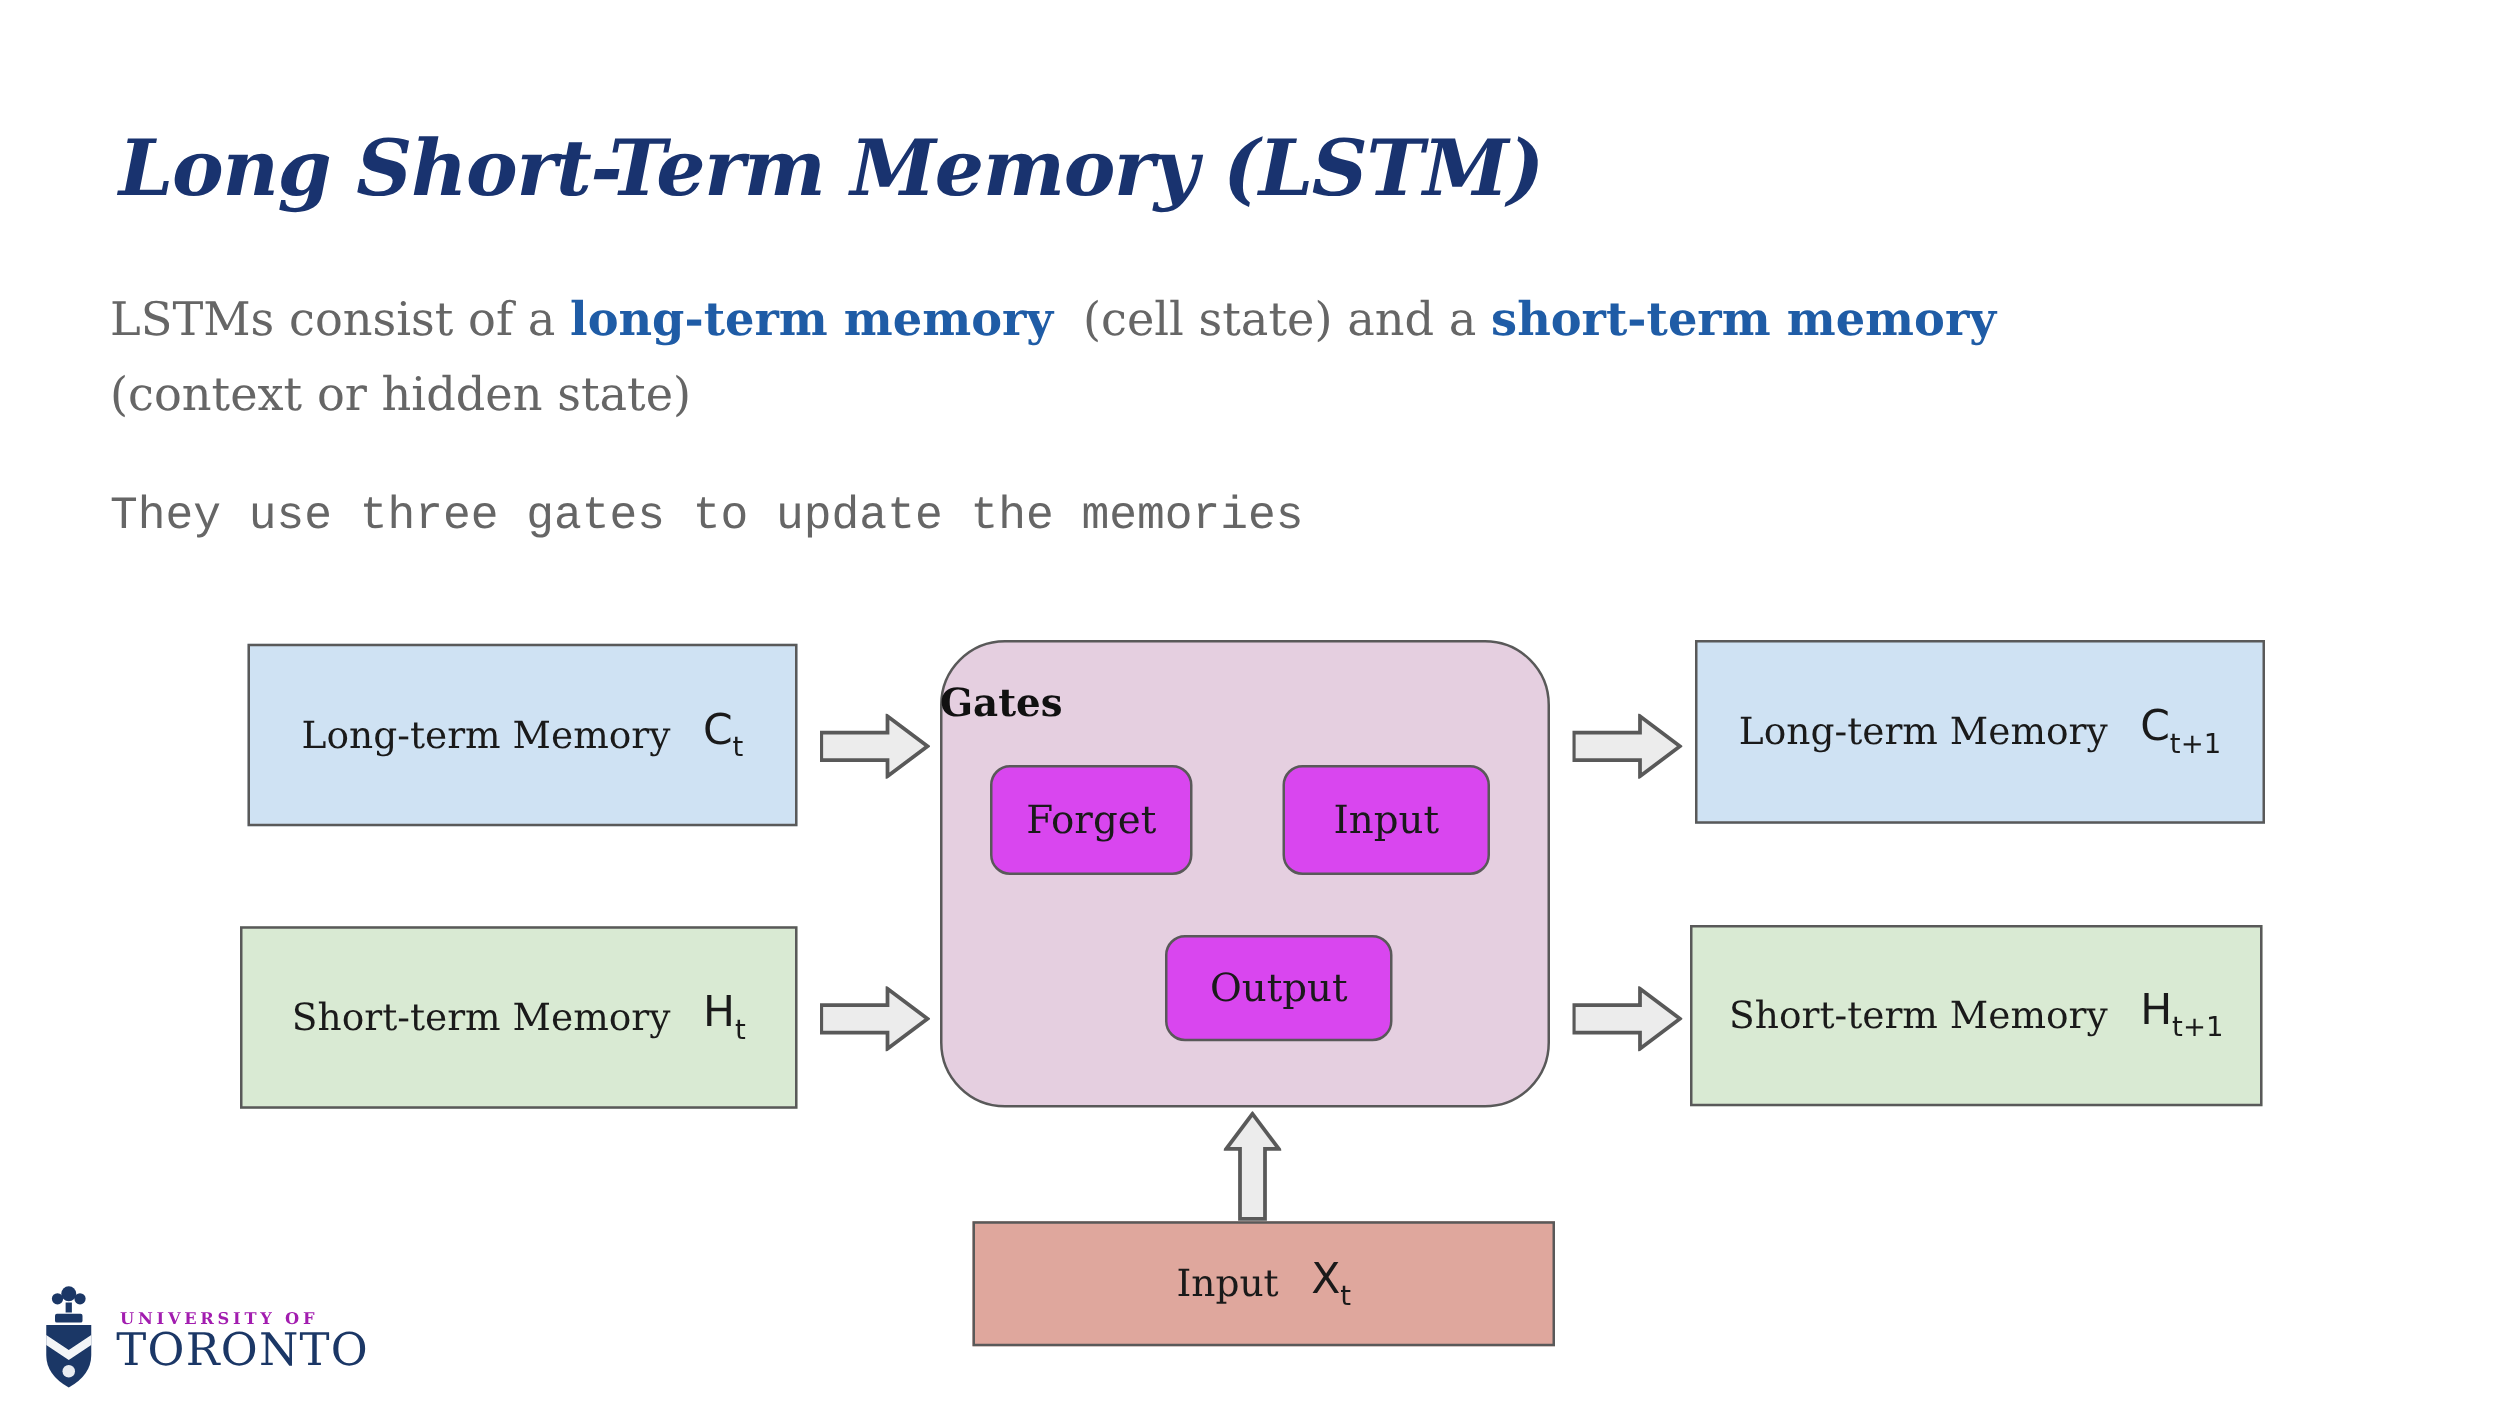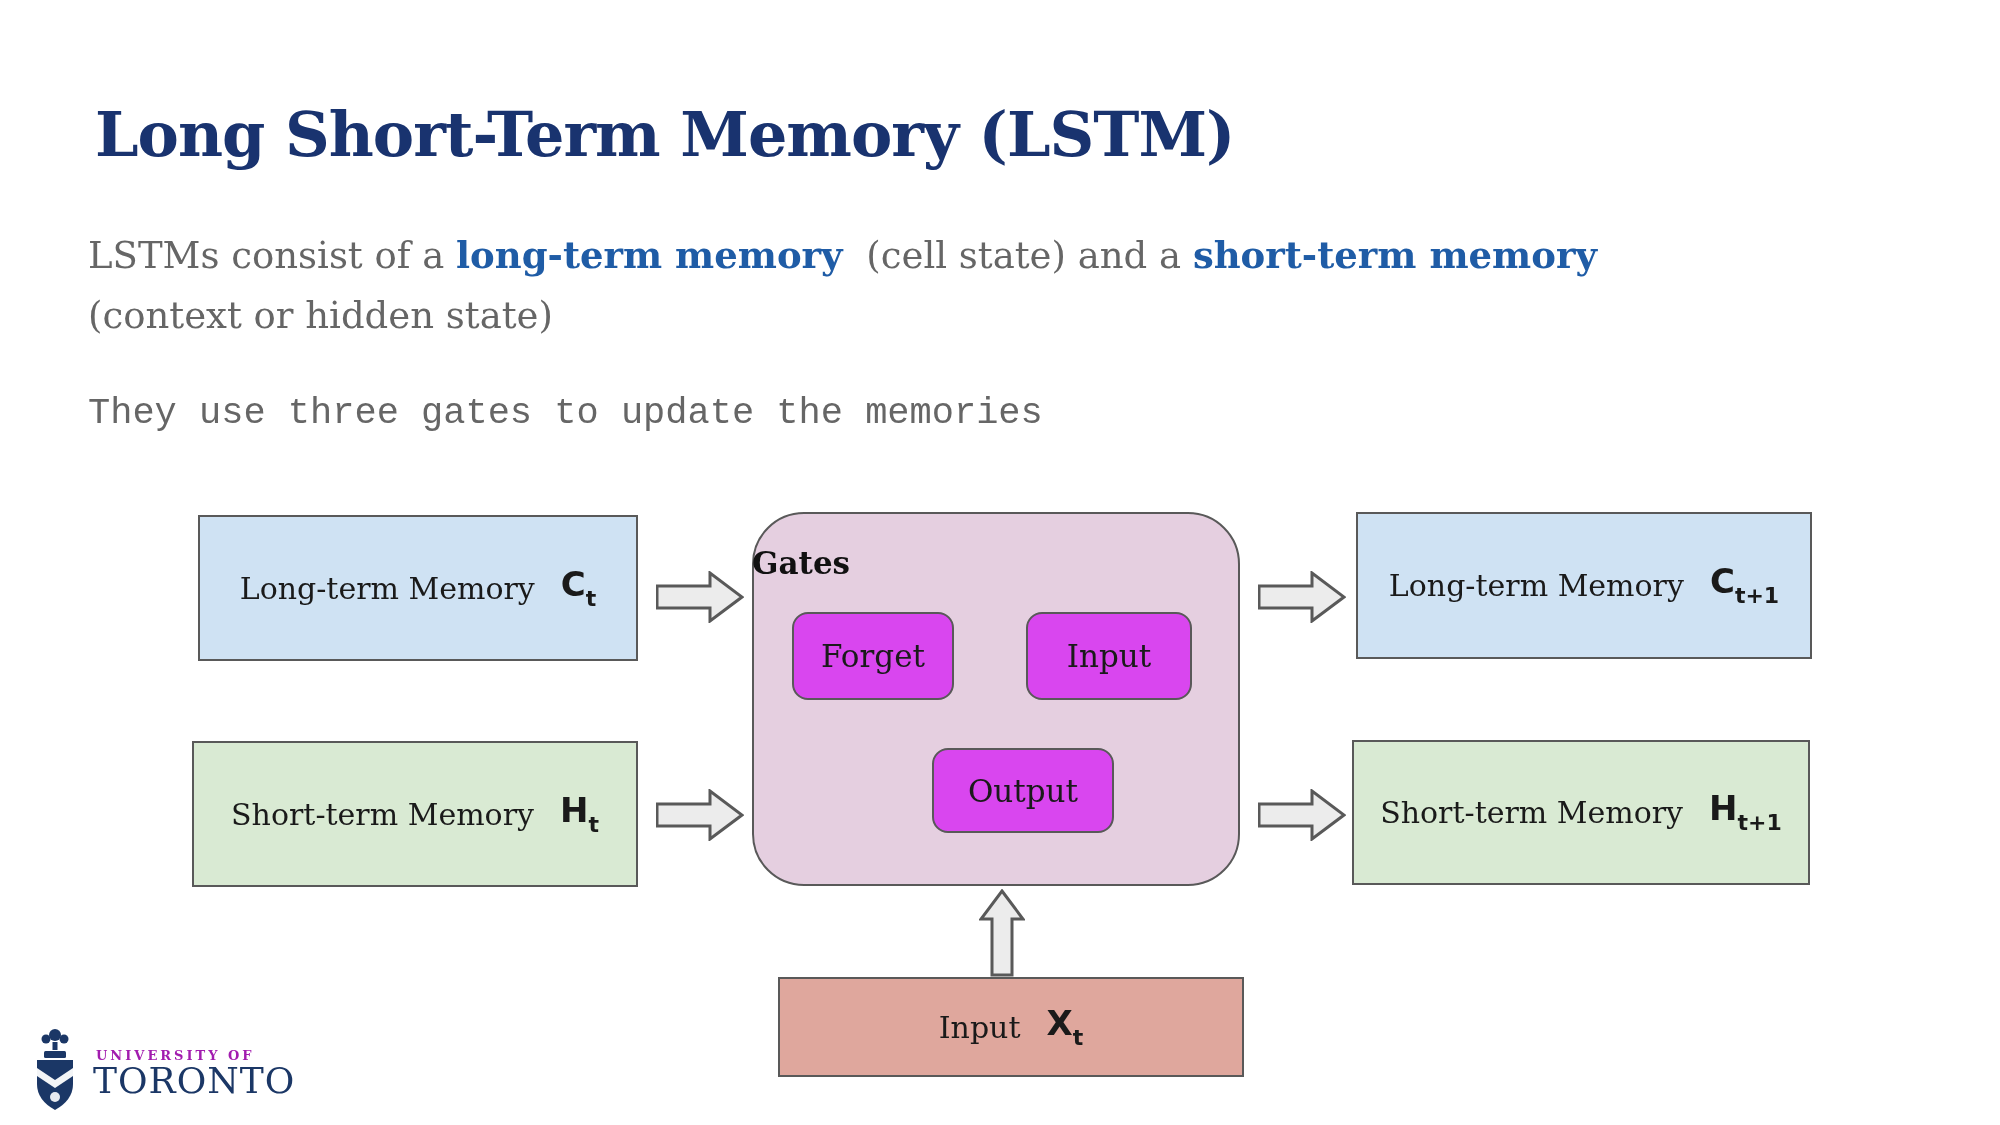--- a/index.html
+++ b/index.html
@@ -5,20 +5,21 @@
   html,body{margin:0;padding:0;}
   body{
     width:2000px;height:1125px;position:relative;background:#ffffff;
     font-family:"DejaVu Serif", serif;overflow:hidden;
   }
   
   .title{
     position:absolute;left:95px;top:56px;
     font-size:62px;font-weight:bold;color:#19336f;letter-spacing:-1px;
     white-space:nowrap;
+    font-style:italic;
   }
   .p1{
     position:absolute;left:88px;top:226px;width:1700px;
     font-size:37px;line-height:1.62;color:#666666;margin:0;
   }
   .p2{
     position:absolute;left:88px;top:392px;
     font-size:37px;color:#666666;margin:0;white-space:nowrap;font-family:Liberation Mono, monospace;
   }
   .hl{color:#1f5ca6;font-weight:bold;}
@@ -52,21 +53,21 @@
   #gate-input{left:1026px;top:612px;width:166px;height:88px;}
   #gate-output{left:901px;top:748px;width:182px;height:85px;margin-left:31px;}
 
   #box-lt-in{left:198px;top:515px;width:440px;height:146px;}
   #box-st-in{left:192px;top:741px;width:446px;height:146px;}
   #box-lt-out{left:1356px;top:512px;width:456px;height:147px;}
   #box-st-out{left:1352px;top:740px;width:458px;height:145px;}
   #box-input-x{left:778px;top:977px;width:466px;height:100px;}
 
   .var{
-    font-family:"DejaVu Sans", sans-serif;font-weight:bold;
+    font-family:"DejaVu Sans", sans-serif;font-weight:normal;
     font-size:34px;margin-left:26px;line-height:1;
   }
   .var .sub{
     font-size:22px;vertical-align:-10px;letter-spacing:0;
   }
   .arrow{position:absolute;}
 
   
   .logo-crest{position:absolute;left:30px;top:1028px;}
   .logo-line1{

